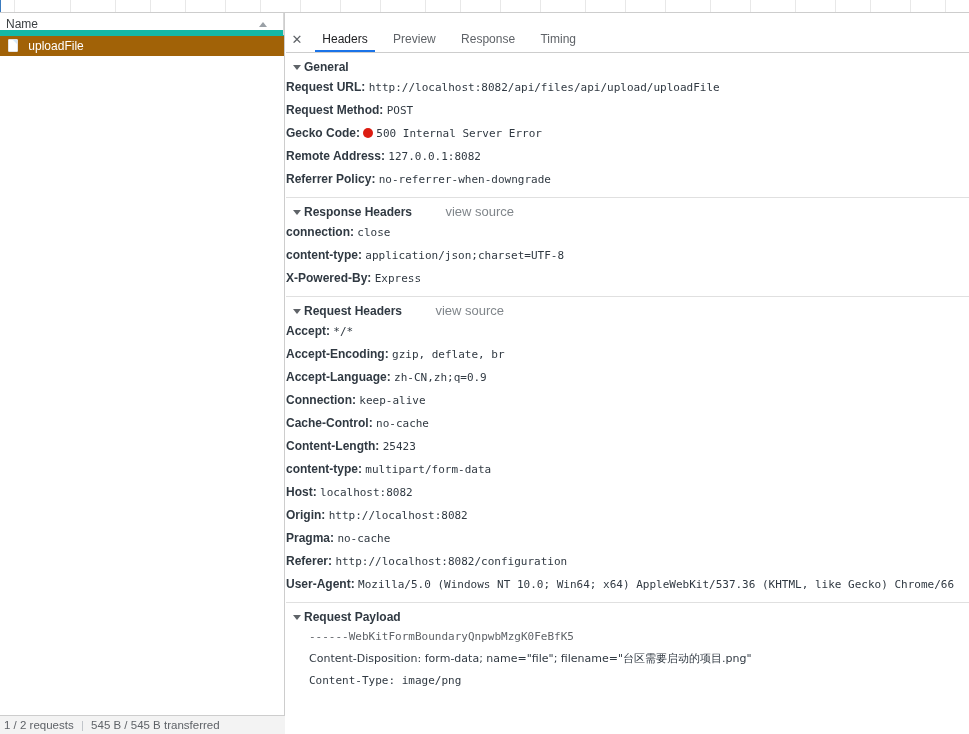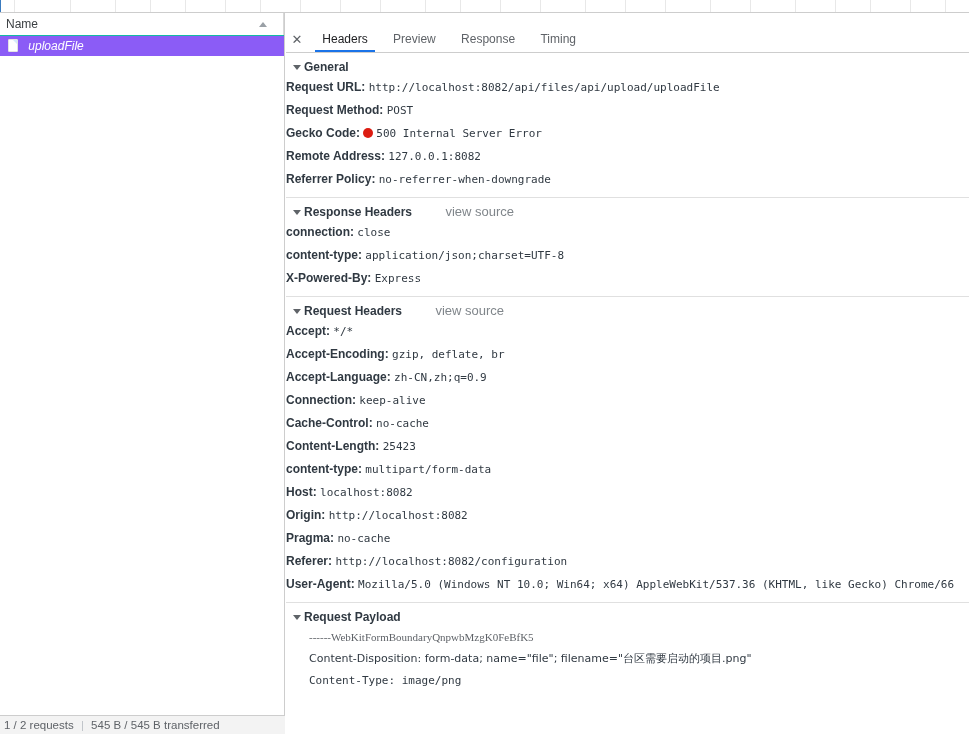--- a/index.html
+++ b/index.html
@@ -46,21 +46,21 @@
     left: 0; top: 13px;
     width: 285px;
     height: 721px;
     background: #ffffff;
     border-right: 1px solid #cdcdcd;
     box-sizing: border-box;
   }
   #list-header {
     position: relative;
     height: 23px;
-    border-bottom: 1px solid #14b8a6;
+    border-bottom: 6px solid #14b8a6;
     background: #ffffff;
     box-sizing: border-box;
   }
   #list-header .hdr-label {
     position: absolute;
     left: 6px; top: 4px;
     font-size: 12px;
     color: #3c4043;
   }
   #list-header .sort-arrow {
@@ -87,23 +87,22 @@
   .req-row {
     position: relative;
     height: 20px;
     line-height: 20px;
     padding-left: 8px;
     font-size: 12px;
     white-space: nowrap;
     box-sizing: border-box;
   }
   .req-row.selected {
-    background: #8b5cf6;
+    background: #a16207;
     color: #ffffff;
-    font-style: italic;
   }
   .req-row .file-icon {
     display: inline-block;
     vertical-align: -2px;
     width: 10px;
     height: 13px;
     margin-right: 7px;
     background: #ffffff;
     border: 1px solid #e3e3e3;
     border-radius: 1px;
@@ -258,21 +257,20 @@
   .payload-line {
     padding-left: 23px;
     line-height: 22px;
     font-family: "DejaVu Sans Mono", monospace;
     font-size: 11px;
     color: #303942;
     white-space: nowrap;
   }
   .payload-line.boundary {
     color: #5f6368;
-    font-family: Liberation Serif, serif;
   }
   .cjk {
     font-family: "DejaVu Sans", sans-serif;
   }
 </style>
 </head>
 <body>
 
 <div id="toolbar-strip">
   <div class="leftedge"></div>

